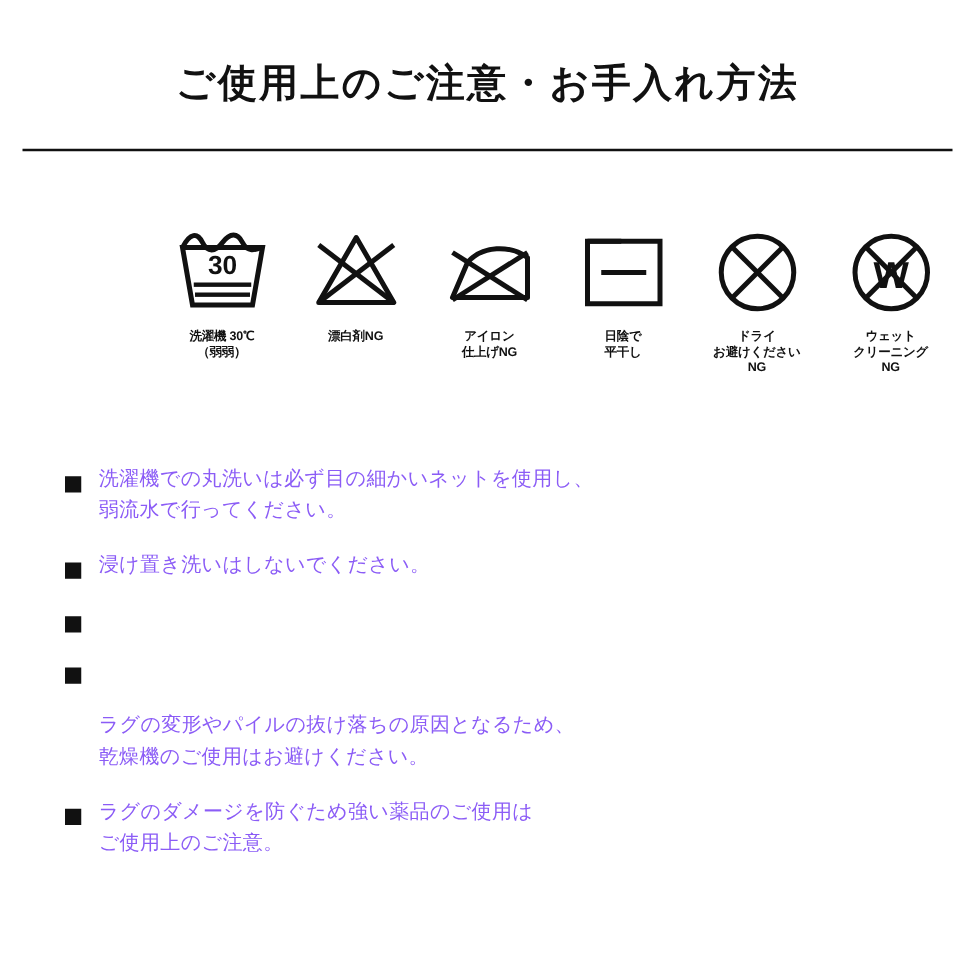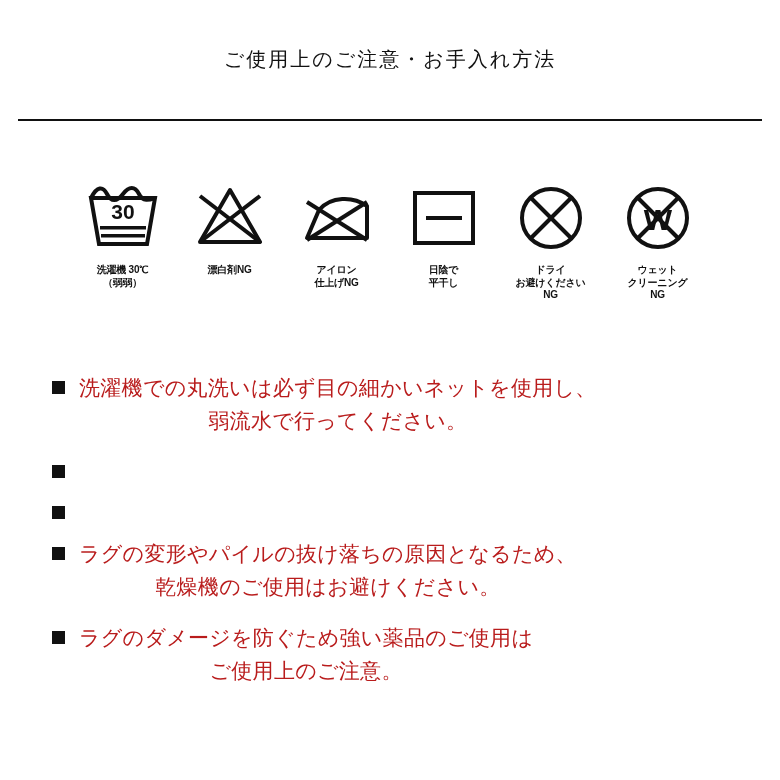--- a/index.html
+++ b/index.html
@@ -19,41 +19,41 @@
     width: 780px;
     height: 780px;
     box-sizing: border-box;
   }
   .title {
     position: absolute;
     left: 0;
     top: 46px;
     width: 780px;
     text-align: center;
-    font-size: 20px;
-    font-weight: 400;
+    font-size: 31px;
+    font-weight: 700;
     letter-spacing: 2px;
     color: #111111;
   }
   .divider {
     position: absolute;
     left: 18px;
     top: 119px;
     width: 744px;
     height: 2px;
     background: #111111;
   }
   .symbols {
     position: absolute;
     left: 14px;
     top: 176px;
     width: 752px;
     display: flex;
     flex-direction: row;
-    justify-content: center;
+    justify-content: flex-end;
     align-items: flex-start;
   }
   .symbol {
     width: 107px;
     display: flex;
     flex-direction: column;
     align-items: center;
   }
   .glyph {
     width: 84px;
@@ -83,25 +83,24 @@
   }
   .bullet {
     width: 13px;
     height: 13px;
     background: #111111;
     margin-top: 9px;
     margin-right: 14px;
     flex: 0 0 auto;
   }
   .note-text {
-    font-size: 21px;
+    font-size: 16px;
     line-height: 1.55;
-    color: #b91c1c;
+    color: #8b5cf6;
     letter-spacing: 0.3px;
-    text-align: center;
   }
 </style>
 </head>
 <body>
 
 <div class="page">
 
   <div class="title">ご使用上のご注意・お手入れ方法</div>
   <div class="divider"></div>
 
@@ -177,29 +176,30 @@
   <div class="notes">
 
     <div class="note">
       <span class="bullet"></span>
       <span class="note-text" style="white-space: pre-line;">洗濯機での丸洗いは必ず目の細かいネットを使用し、
 弱流水で行ってください。</span>
     </div>
 
     <div class="note">
       <span class="bullet"></span>
-    </div>
-
-    <div class="note">
-      <span class="bullet"></span>
-    </div>
-
-    <div class="note">
-      <span class="bullet"></span>
-      <span class="note-text" style="white-space: pre-line;">ラグの変形やパイルの抜け落ちの原因となるため、
+      <span class="note-text" style="white-space: pre-line;">浸け置き洗いはしないでください。</span>
+    </div>
+
+    <div class="note">
+      <span class="bullet"></span>
+    </div>
+
+    <div class="note">
+      <span class="bullet"></span>
+      <span class="note-text" style="white-space: pre-line; margin-top: 44px;">ラグの変形やパイルの抜け落ちの原因となるため、
 乾燥機のご使用はお避けください。</span>
     </div>
 
     <div class="note">
       <span class="bullet"></span>
       <span class="note-text" style="white-space: pre-line;">ラグのダメージを防ぐため強い薬品のご使用は
 ご使用上のご注意。</span>
     </div>
 
   </div>

